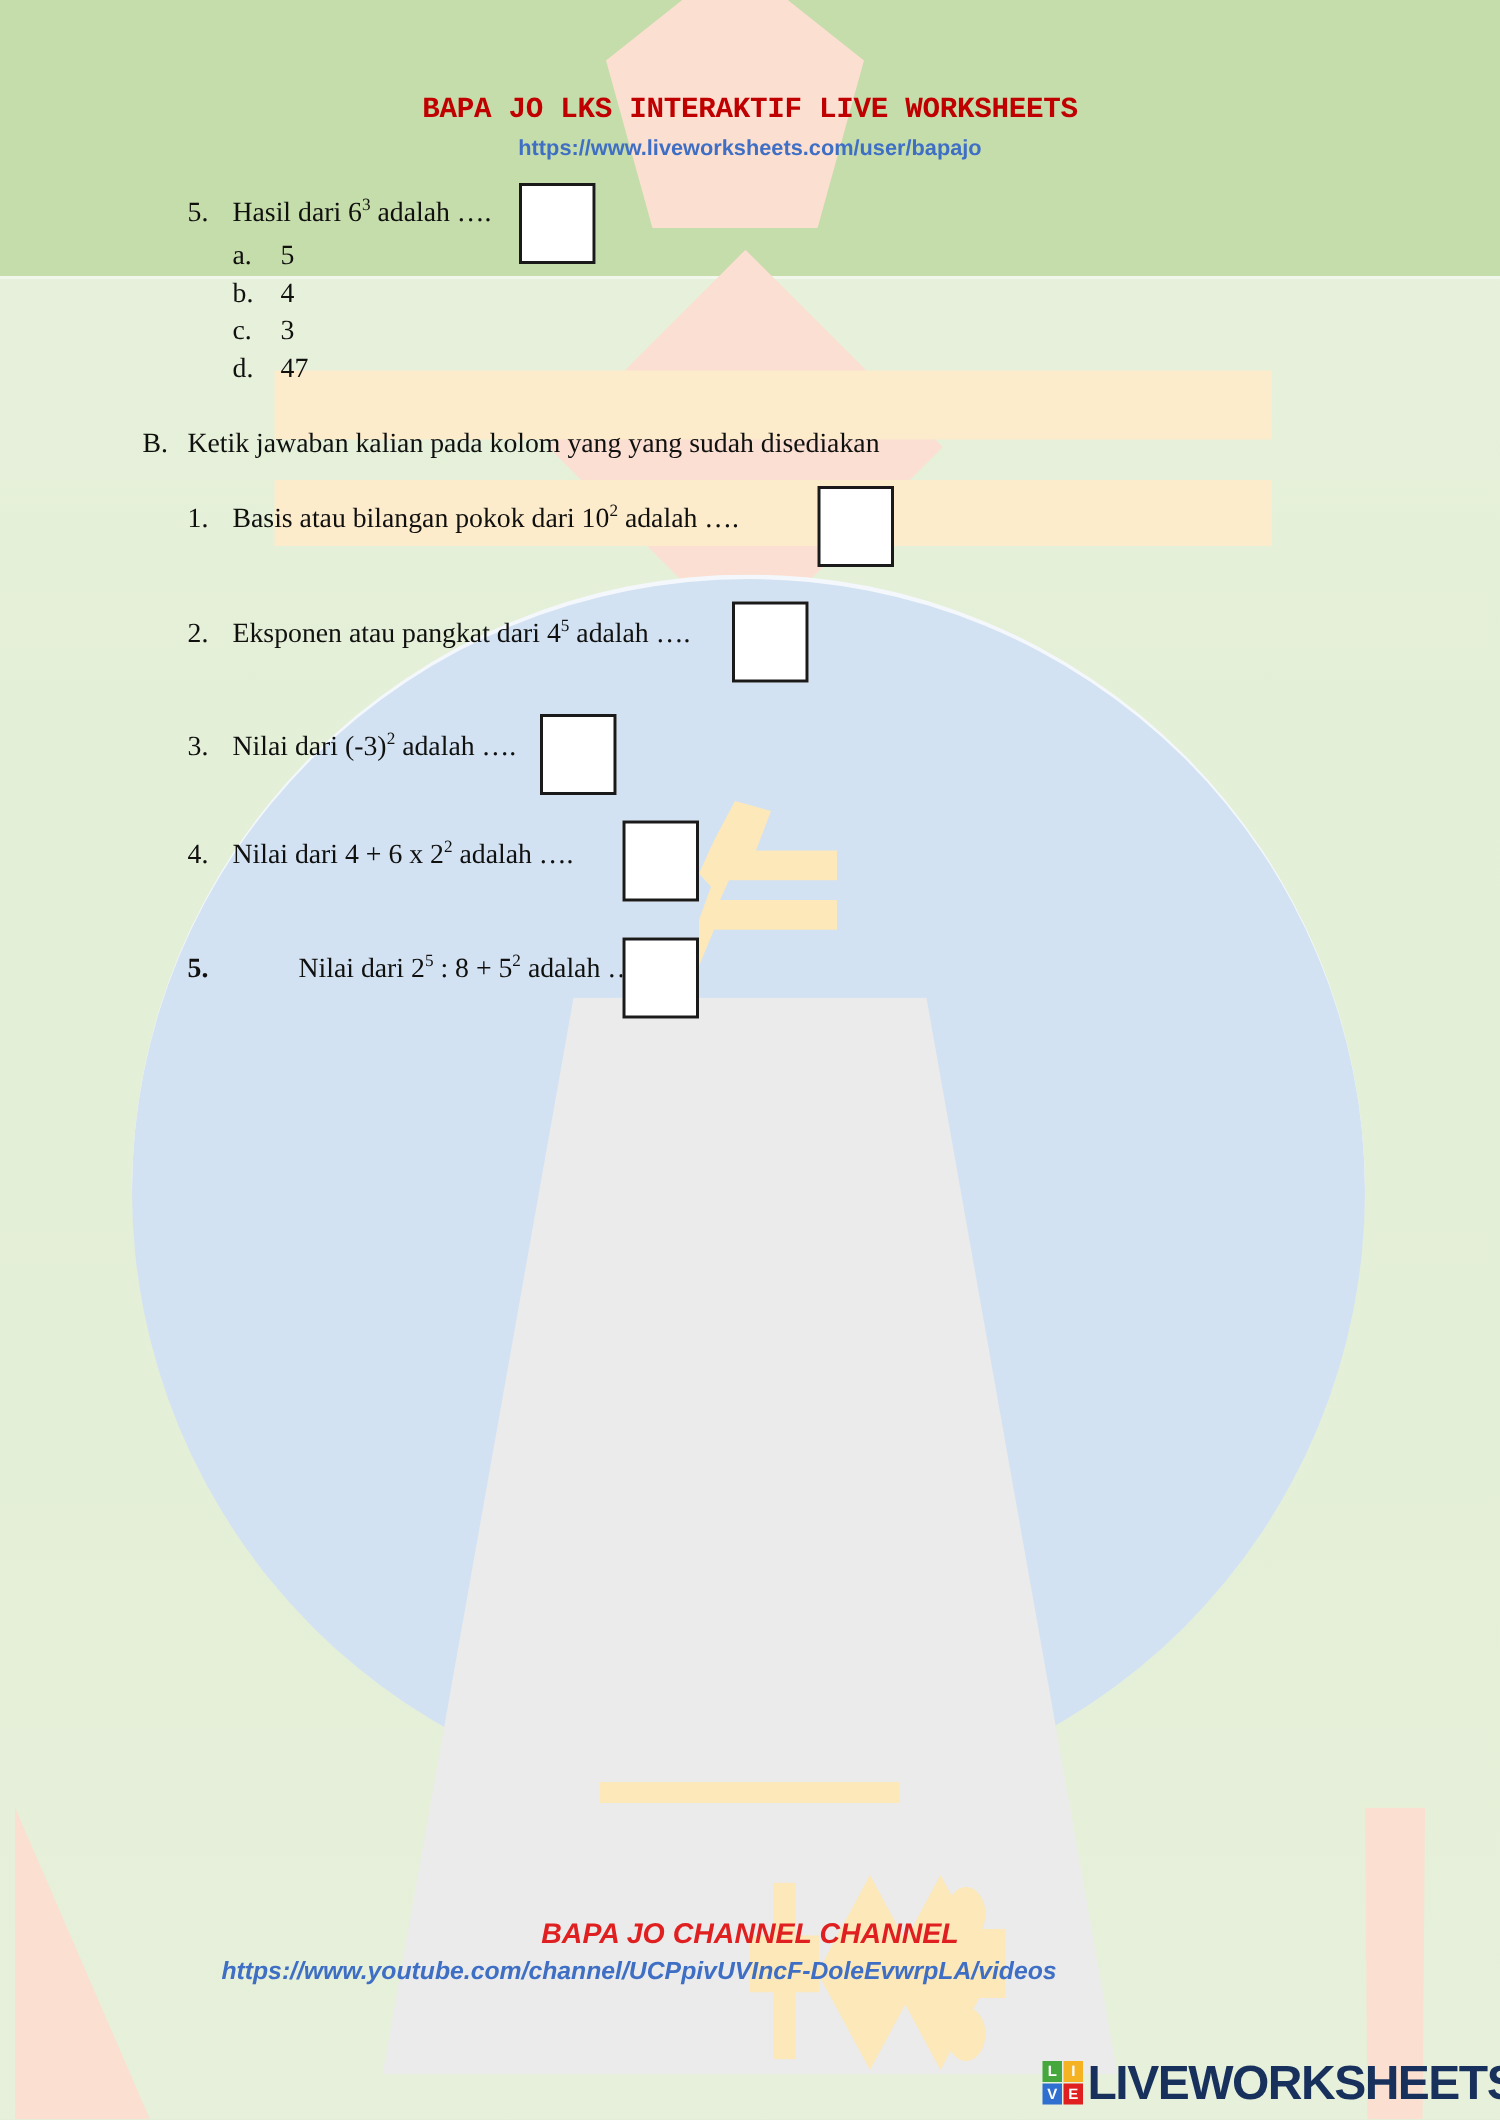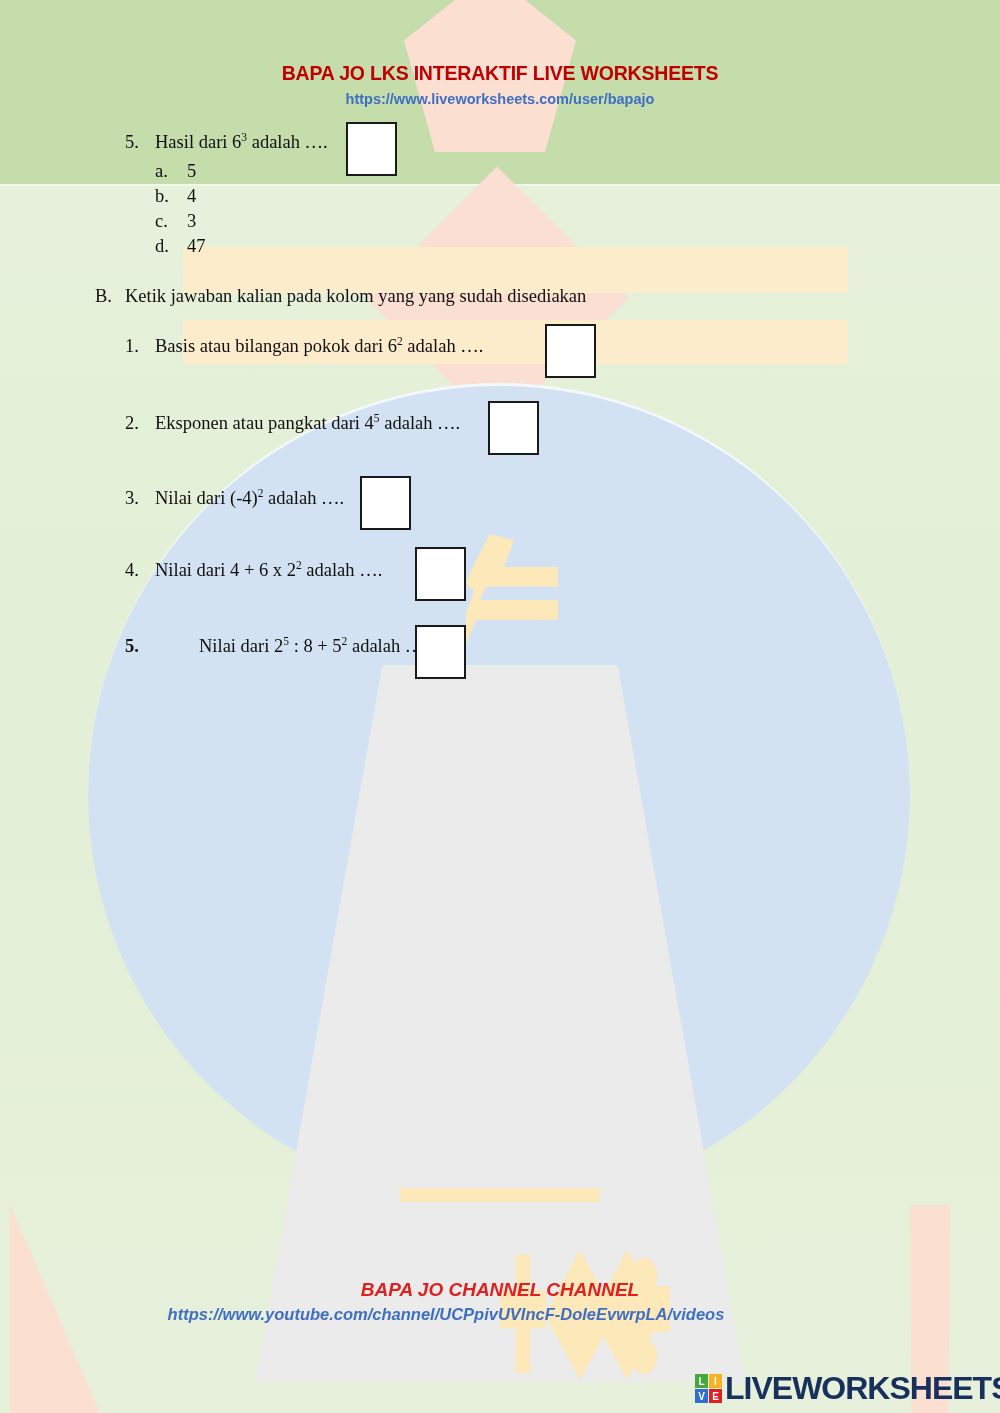--- a/index.html
+++ b/index.html
@@ -49,21 +49,21 @@
   #y-diamond-a{left:545px;top:1250px;width:70px;height:130px;background:#fce8b8;
     clip-path:polygon(50% 0%,100% 50%,50% 100%,0% 50%);}
   #y-diamond-b{left:592px;top:1250px;width:70px;height:130px;background:#fce8b8;
     clip-path:polygon(50% 0%,100% 50%,50% 100%,0% 50%);}
   #y-dot-top{left:631px;top:1258px;width:26px;height:36px;border-radius:50%;background:#fce8b8;}
   #y-dot-bot{left:631px;top:1338px;width:26px;height:36px;border-radius:50%;background:#fce8b8;}
   #y-tab{left:620px;top:1286px;width:50px;height:46px;background:#fce8b8;}
 
   
   #hdr-title{left:0;top:62px;width:1000px;text-align:center;
-    font-family:Liberation Sans, sans-serif;font-weight:bold;font-size:19.5px;
+    font-family:Liberation Mono, monospace;font-weight:bold;font-size:19.5px;
     letter-spacing:-0.2px;color:#c00000;}
   #hdr-url{left:0;top:91px;width:1000px;text-align:center;
     font-family:"Liberation Sans", sans-serif;font-weight:bold;font-size:14.5px;
     color:#3f6fc4;}
 
   
   .qrow{position:absolute;display:flex;align-items:baseline;
     font-size:18.5px;color:#10100f;white-space:nowrap;}
   .qnum{width:30px;flex:none;}
   .qtext{}
@@ -73,21 +73,21 @@
   .optletter{width:32px;flex:none;}
 
   .abox{position:absolute;background:#fff;border:2.5px solid #1a1a1a;box-sizing:border-box;}
 
   
   #ft-title{left:0;top:1279px;width:1000px;text-align:center;
     font-family:"Liberation Sans", sans-serif;font-style:italic;font-weight:bold;
     font-size:19px;color:#e02020;}
   #ft-url{left:0;top:1305px;width:852px;text-align:center;
     font-family:"Liberation Sans", sans-serif;font-style:italic;font-weight:bold;
-    font-size:16.5px;color:#3f6fc4;padding-left:20px;}
+    font-size:16.5px;color:#3f6fc4;}
 
   
   #logo{left:695px;top:1370px;display:flex;align-items:center;}
   #logo-tiles{display:grid;grid-template-columns:13px 13px;grid-template-rows:14px 14px;
     gap:1px;margin-right:3px;}
   .tile{display:flex;align-items:center;justify-content:center;
     font-family:"Liberation Sans", sans-serif;font-weight:bold;font-size:10px;color:#fff;}
   .t-green{background:#46a83c;}
   .t-yellow{background:#f5b324;}
   .t-blue{background:#2f6fd0;}
@@ -144,33 +144,33 @@
   <span>47</span>
 </div>
 
 <div class="qrow" style="left:95px;top:286px;">
   <span class="qnum">B.</span>
   <span class="qtext">Ketik jawaban kalian pada kolom yang yang sudah disediakan</span>
 </div>
 
 <div class="qrow" style="left:125px;top:336px;">
   <span class="qnum">1.</span>
-  <span class="qtext"><span>Basis atau bilangan pokok dari 6</span><sup>2</sup><span> adalah ….</span></span>
+  <span class="qtext"><span>Basis atau bilangan pokok dari 10</span><sup>2</sup><span> adalah ….</span></span>
 </div>
 <div class="abox" style="left:545px;top:324px;width:51px;height:54px;"></div>
 
 <div class="qrow" style="left:125px;top:413px;">
   <span class="qnum">2.</span>
   <span class="qtext"><span>Eksponen atau pangkat dari 4</span><sup>5</sup><span> adalah ….</span></span>
 </div>
 <div class="abox" style="left:488px;top:401px;width:51px;height:54px;"></div>
 
 <div class="qrow" style="left:125px;top:488px;">
   <span class="qnum">3.</span>
-  <span class="qtext"><span>Nilai dari (-4)</span><sup>2</sup><span> adalah ….</span></span>
+  <span class="qtext"><span>Nilai dari (-3)</span><sup>2</sup><span> adalah ….</span></span>
 </div>
 <div class="abox" style="left:360px;top:476px;width:51px;height:54px;"></div>
 
 <div class="qrow" style="left:125px;top:560px;">
   <span class="qnum">4.</span>
   <span class="qtext"><span>Nilai dari 4 + 6 x 2</span><sup>2</sup><span> adalah ….</span></span>
 </div>
 <div class="abox" style="left:415px;top:547px;width:51px;height:54px;"></div>
 
 <div class="qrow" style="left:125px;top:636px;font-weight:bold;">

